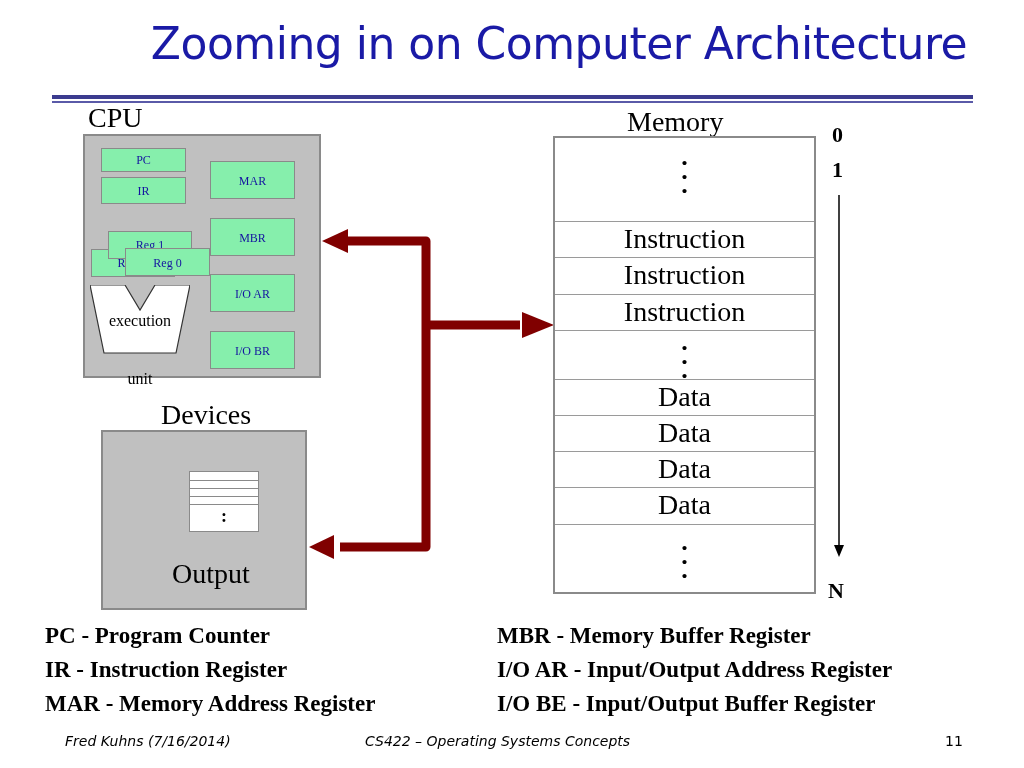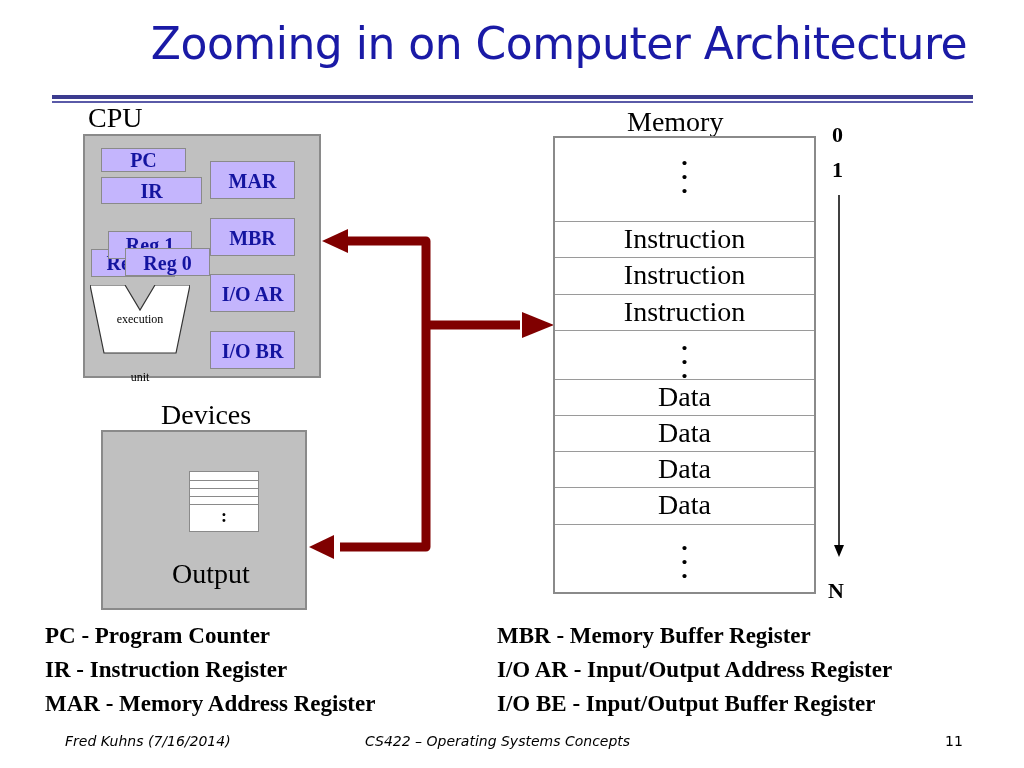--- a/index.html
+++ b/index.html
@@ -10,26 +10,26 @@
     font-family: "DejaVu Sans", sans-serif; font-size: 44px; color: #1a1aa6;
     letter-spacing: -0.5px;
     margin-left: 47px;
   }
   .rule1 { left: 52px; top: 95px; width: 921px; height: 4px; background: #3b3b8f; }
   .rule2 { left: 52px; top: 101px; width: 921px; height: 2px; background: #5a5aa8; }
 
   .label-lg { font-size: 28px; color: #000; }
   .cpu-box { left: 83px; top: 134px; width: 238px; height: 244px; background: #c0c0c0; border: 2px solid #8a8a8a; box-sizing: border-box; }
   .reg {
-    background: #c4b5fd; border: 1px solid #8a8a8a; box-sizing: border-box;
-    color: #1414a0; font-weight: bold; font-size: 20px; text-align: center;
+    background: #86efac; border: 1px solid #8a8a8a; box-sizing: border-box;
+    color: #1414a0; font-weight: normal; font-size: 12px; text-align: center;
     overflow: hidden;
   }
   .exec { left: 90px; top: 285px; width: 100px; height: 70px; }
-  .exec-text { left: 90px; width: 100px; text-align: center; font-size: 12px; color: #000; }
+  .exec-text { left: 90px; width: 100px; text-align: center; font-size: 16px; color: #000; }
 
   .dev-box { left: 101px; top: 430px; width: 206px; height: 180px; background: #c0c0c0; border: 2px solid #8a8a8a; box-sizing: border-box; }
   .buf { left: 189px; top: 471px; width: 70px; height: 61px; background: #fff; border: 1px solid #8a8a8a; box-sizing: border-box; }
   .buf-line { left: 0; width: 100%; height: 1px; background: #8a8a8a; }
 
   .mem-box { left: 553px; top: 136px; width: 263px; height: 458px; border: 2px solid #8a8a8a; box-sizing: border-box; background: #fff; }
   .mem-cell { left: 0; width: 100%; border-bottom: 1px solid #9a9a9a; box-sizing: border-box; text-align: center; font-size: 28px; color: #000; line-height: 34px; }
   .dots { font-size: 26px; line-height: 14px; font-weight: bold; }
 
   .addr { font-size: 22px; font-weight: bold; color: #000; }
@@ -41,21 +41,21 @@
 <body>
 
 <div class="abs title">Zooming in on Computer Architecture</div>
 <div class="abs rule1"></div>
 <div class="abs rule2"></div>
 
 <div class="abs label-lg" style="left:88px; top:102px;">CPU</div>
 <div class="abs cpu-box"></div>
 
 <div class="abs reg" style="left:101px; top:148px; width:85px; height:24px; line-height:22px;">PC</div>
-<div class="abs reg" style="left:101px; top:177px; width:101px; height:27px; line-height:26px;">IR</div>
+<div class="abs reg" style="left:101px; top:177px; width:85px; height:27px; line-height:26px;">IR</div>
 
 <div class="abs reg" style="left:91px; top:214px; width:84px; height:28px; line-height:26px;margin-top:35px;">Reg N</div>
 <div class="abs reg" style="left:108px; top:231px; width:84px; height:28px; line-height:26px;">Reg 1</div>
 <div class="abs reg" style="left:125px; top:248px; width:85px; height:28px; line-height:28px;">Reg 0</div>
 
 <div class="abs reg" style="left:210px; top:161px; width:85px; height:38px; line-height:38px;">MAR</div>
 <div class="abs reg" style="left:210px; top:218px; width:85px; height:38px; line-height:38px;">MBR</div>
 <div class="abs reg" style="left:210px; top:274px; width:85px; height:38px; line-height:38px;">I/O AR</div>
 <div class="abs reg" style="left:210px; top:331px; width:85px; height:38px; line-height:38px;">I/O BR</div>
 

